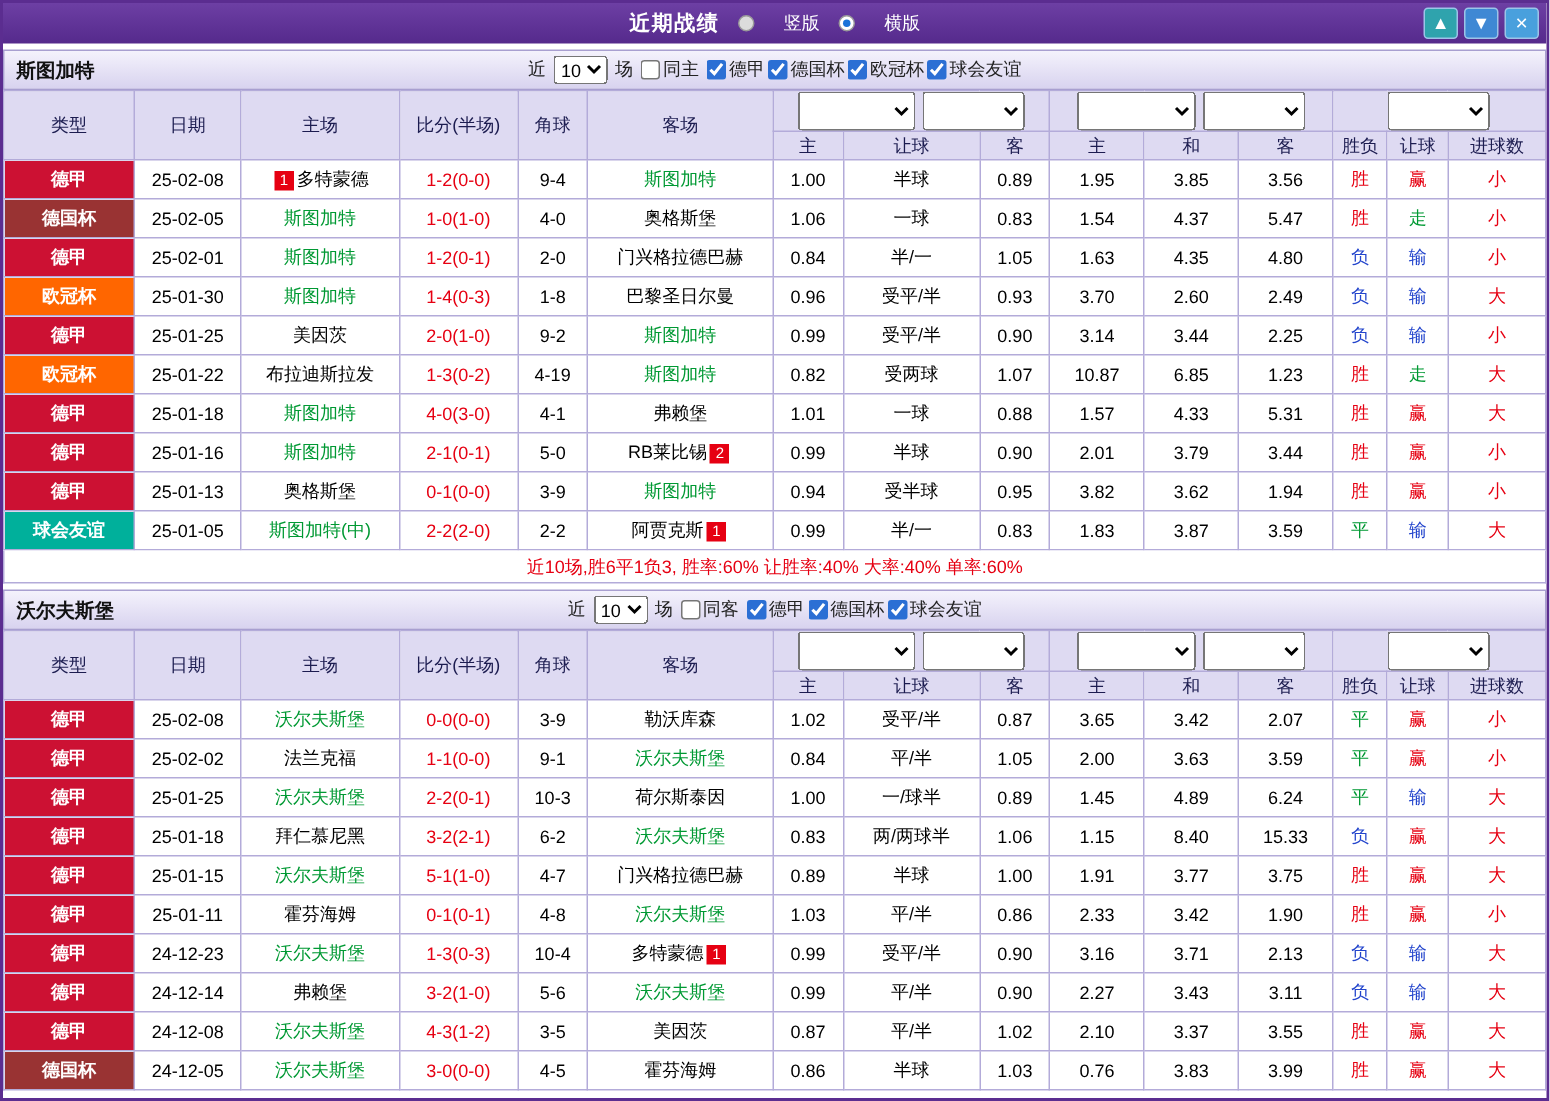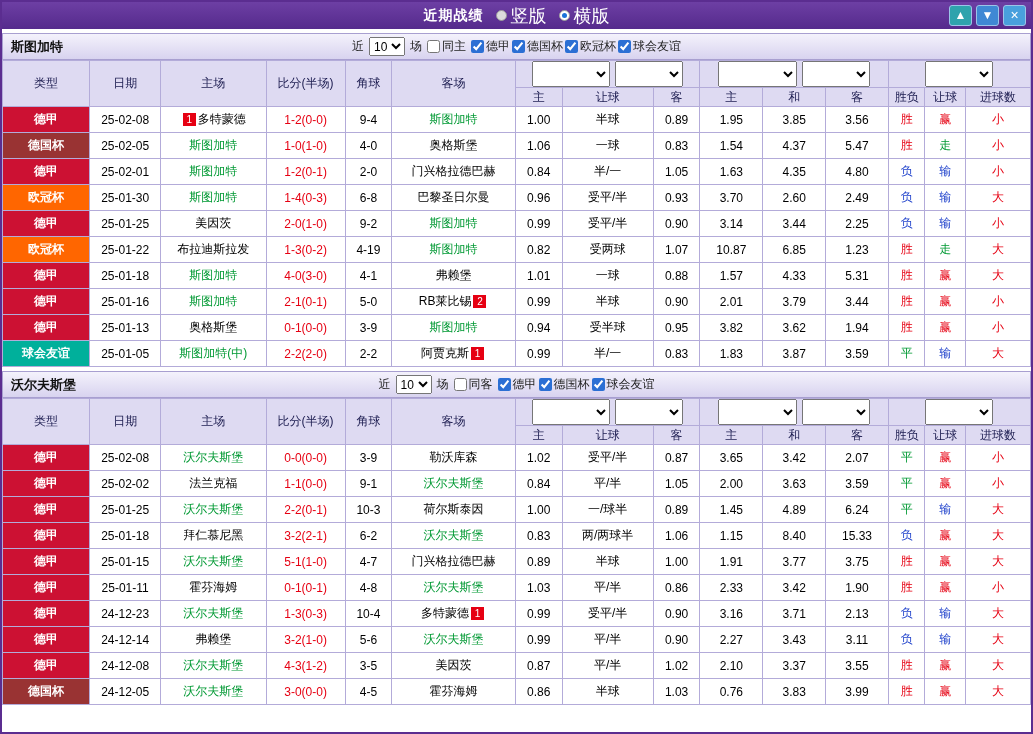--- a/index.html
+++ b/index.html
@@ -3,21 +3,21 @@
 <meta charset="utf-8">
 <style>
   *{box-sizing:border-box;}
   html,body{margin:0;padding:0;background:#fff;}
   body{font-family:"Liberation Sans","DejaVu Sans",sans-serif;font-size:12px;}
   .popup{width:1033px;height:734px;border:2px solid #5b2d90;background:#fff;overflow:hidden;}
   
   .titlebar{height:27px;background:linear-gradient(#6d3fa4,#552a8c);position:relative;display:flex;align-items:center;color:#fff;}
   .tb-center{position:absolute;left:0;right:0;top:0;bottom:0;display:flex;justify-content:center;align-items:center;gap:12px;}
   .tb-title{font-weight:bold;font-size:14px;letter-spacing:1px;}
-  .tb-radio{display:flex;align-items:center;gap:4px;font-size:18px;cursor:pointer;}
+  .tb-radio{display:flex;align-items:center;gap:20px;font-size:12px;cursor:pointer;}
   .radio-dot{width:11px;height:11px;border-radius:50%;background:#dcdcdc;border:1px solid #9a9a9a;position:relative;display:inline-block;}
   .tb-radio.checked .radio-dot{background:#fff;}
   .tb-radio.checked .radio-dot::after{content:"";position:absolute;left:2px;top:2px;width:5px;height:5px;border-radius:50%;background:#1a73d9;}
   .tb-buttons{margin-left:auto;display:flex;gap:4px;padding-right:5px;z-index:2;}
   .tb-btn{width:23px;height:21px;border:1px solid #9cc4e8;border-radius:3px;color:#fff;font-size:12px;line-height:17px;text-align:center;cursor:pointer;padding:0;}
   .tb-btn.up{background:#2fa3ad;}
   .tb-btn.down{background:#3f88d4;}
   .tb-btn.close{background:#49a0dd;font-size:14px;}
   
   .section{margin-top:4px;}
@@ -194,21 +194,21 @@
             <td>4.80</td>
             <td style="color: rgb(34, 68, 204);">负</td>
             <td style="color: rgb(34, 68, 204);">输</td>
             <td style="color: rgb(230, 0, 18);">小</td>
           </tr>
           <tr>
             <td class="league" style="background: rgb(255, 102, 0);">欧冠杯</td>
             <td>25-01-30</td>
             <td><span class="featured">斯图加特</span></td>
             <td class="score">1-4(0-3)</td>
-            <td>6-8</td>
+            <td>1-8</td>
             <td><span>巴黎圣日尔曼</span></td>
             <td>0.96</td>
             <td>受平/半</td>
             <td>0.93</td>
             <td>3.70</td>
             <td>2.60</td>
             <td>2.49</td>
             <td style="color: rgb(34, 68, 204);">负</td>
             <td style="color: rgb(34, 68, 204);">输</td>
             <td style="color: rgb(230, 0, 18);">大</td>
@@ -310,20 +310,21 @@
             <td>0.83</td>
             <td>1.83</td>
             <td>3.87</td>
             <td>3.59</td>
             <td style="color: rgb(0, 153, 51);">平</td>
             <td style="color: rgb(34, 68, 204);">输</td>
             <td style="color: rgb(230, 0, 18);">大</td>
           </tr>
         </tbody>
     </table>
+    <div class="summary">近10场,胜6平1负3, 胜率:60% 让胜率:40% 大率:40% 单率:60%</div>
   </div>
 
   <div class="section">
     <div class="section-header">
       <span class="team-name">沃尔夫斯堡</span>
       <span class="filter">
         <span>近</span>
         <select><option>10</option></select>
         <span>场</span>
         <label>

